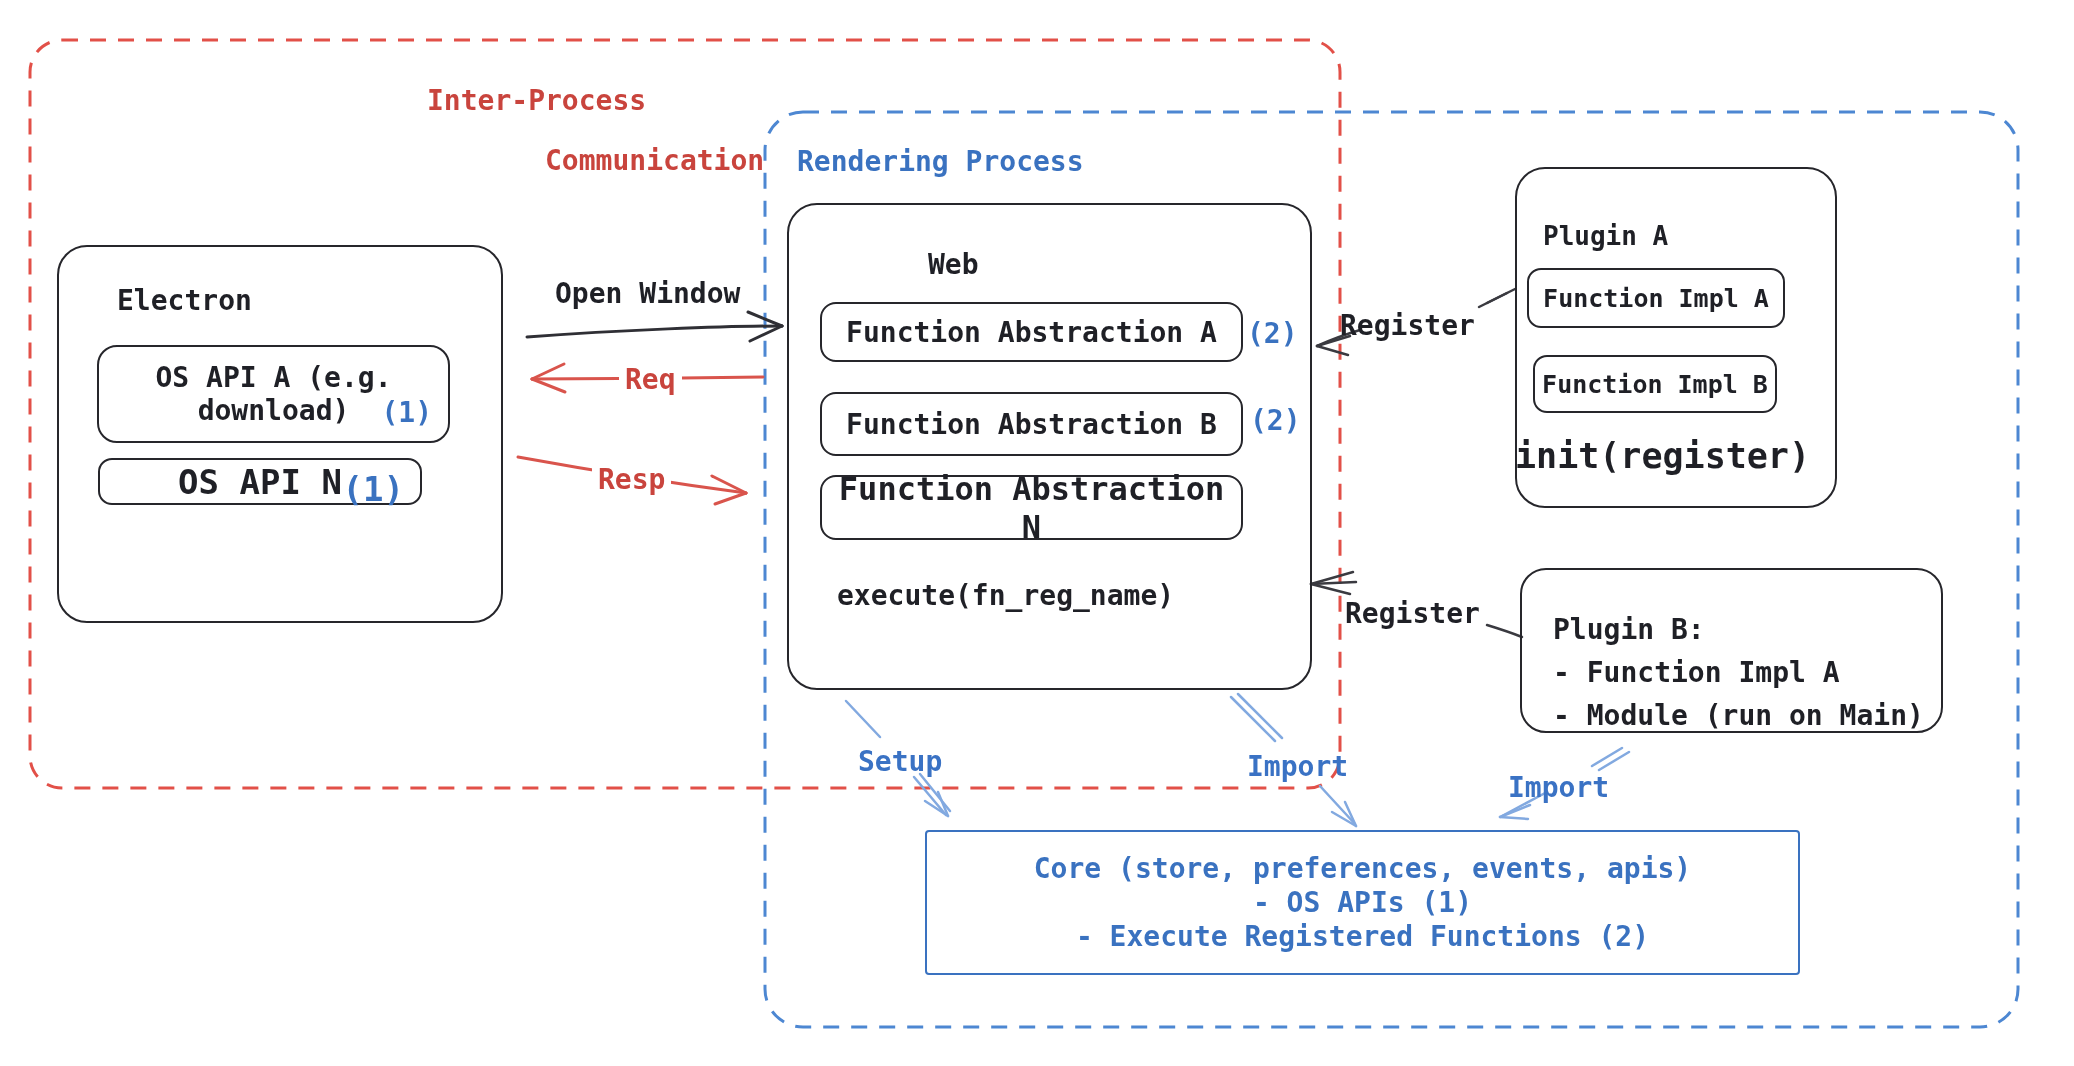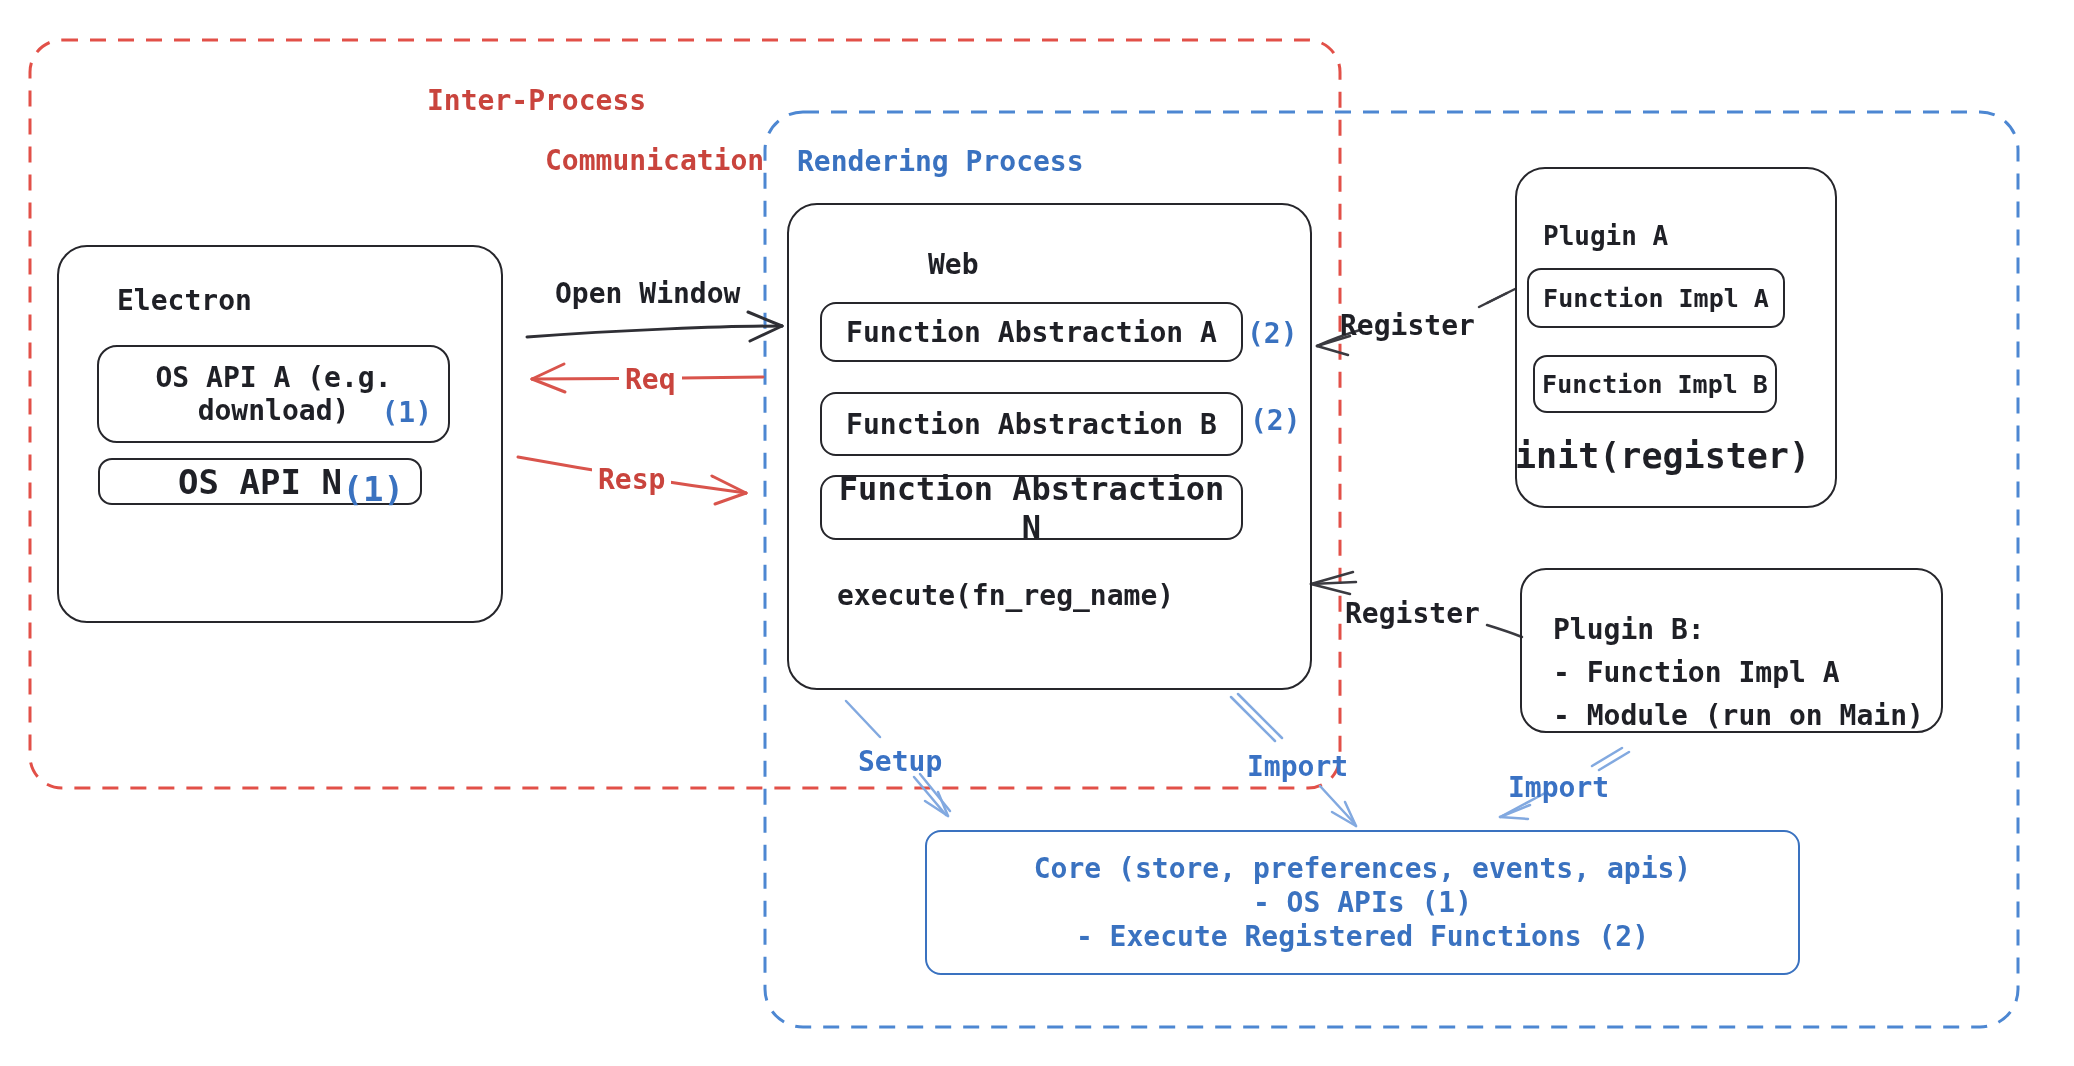--- a/index.html
+++ b/index.html
@@ -145,17 +145,17 @@
   <div class="lbl" style="left:1472px;top:440px;font-size:35px;margin-left:43px;">init(register)</div>
 
   <div class="box" style="left:1520px;top:568px;width:423px;height:165px;border-radius:26px;"></div>
   <div class="lbl" style="left:1553px;top:599px;line-height:43px;margin-top:9px;"><span>Plugin B:</span><br><span>- Function Impl A</span><br><span>- Module (run on Main)</span></div>
 
   <div class="lbl ltblue" style="left:858px;top:746px;">Setup</div>
   <div class="lbl ltblue" style="left:1247px;top:751px;">Import</div>
   <div class="lbl ltblue" style="left:1508px;top:772px;">Import</div>
 
   <div style="position:absolute;left:925px;top:830px;width:875px;height:145px;border:2.5px solid #3a72c0;
-              border-radius:16px;box-sizing:border-box;display:flex;align-items:center;justify-content:center;">
+              border-radius:4px;box-sizing:border-box;display:flex;align-items:center;justify-content:center;">
     <div class="blue" style="text-align:center;font-size:28px;line-height:34px;"><span>Core (store, preferences, events, apis)</span><br><span>- OS APIs (1)</span><br><span>- Execute Registered Functions (2)</span></div>
   </div>
 
 </div>
 
 </body></html>

